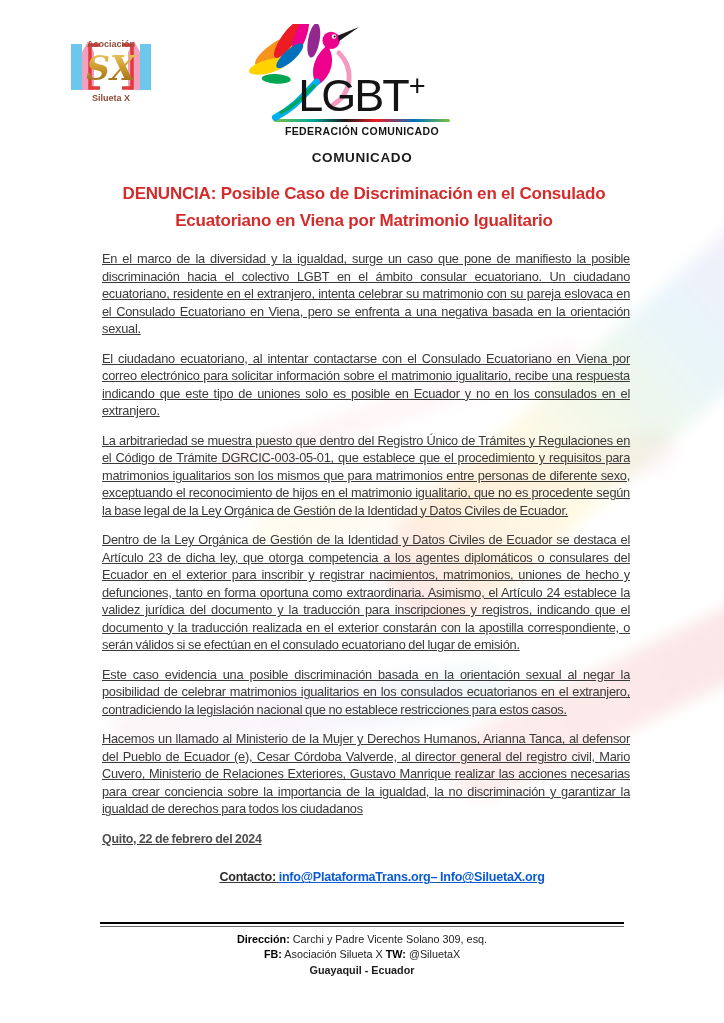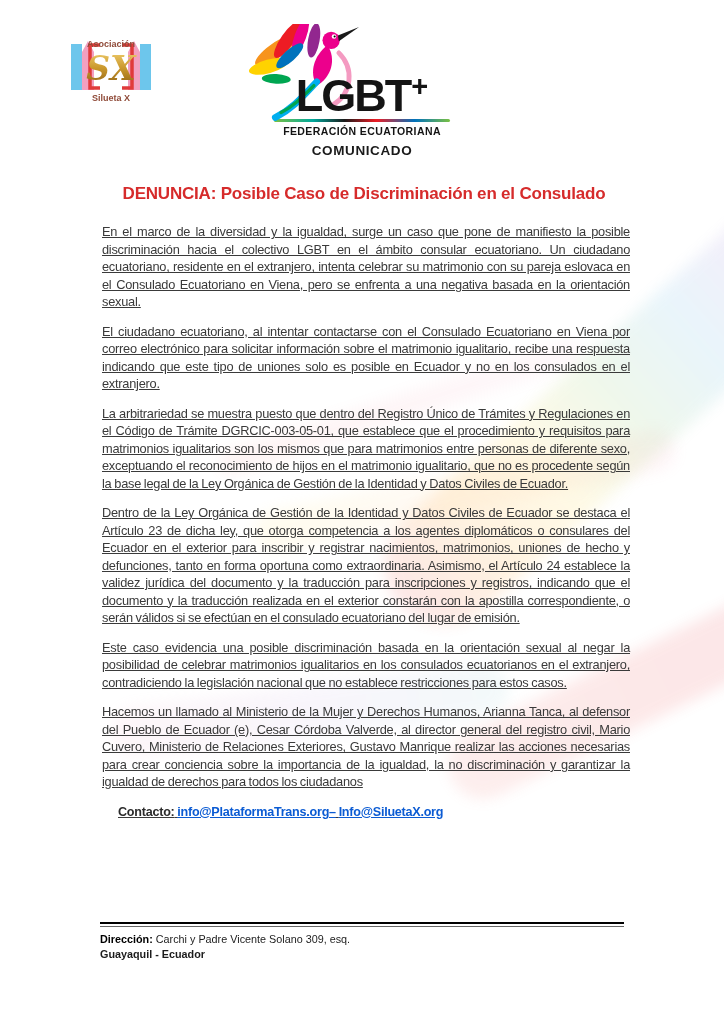--- a/index.html
+++ b/index.html
@@ -24,45 +24,45 @@
 
   
   .header{position:relative;height:168px;z-index:2;}
   .logo-sx{position:absolute;left:64px;top:28px;width:94px;text-align:center;}
   .logo-cpt{position:absolute;right:28px;top:36px;width:112px;text-align:center;}
   .cpt-caption{font-size:10.5px;margin-top:2px;font-weight:400;letter-spacing:.2px;}
   .logo-lgbt{position:absolute;left:50%;top:24px;transform:translateX(-50%);
              width:250px;text-align:center;}
   .bird{position:absolute;left:8px;top:0;width:128px;height:104px;}
   .brand{position:relative;margin-top:48px;font-size:45px;line-height:1;
-         font-weight:700;letter-spacing:-2px;color:#141414;}
+         font-weight:400;letter-spacing:-2px;color:#141414;}
   .brand .plus{font-size:29px;vertical-align:15px;letter-spacing:0;margin-left:1px;}
   .brand-underline{width:176px;height:3px;margin:1px auto 3px;border-radius:2px;
      background:linear-gradient(90deg,#7ac143 0%,#00a99d 22%,#1a1a1a 40%,#ed1c24 58%,#0072bc 80%,#7ac143 100%);}
   .org1{font-size:10.5px;font-weight:700;color:#141414;letter-spacing:.4px;}
   .org2{font-size:11.5px;font-weight:700;color:#141414;letter-spacing:1.6px;}
-  .kicker{font-size:13.5px;font-weight:700;color:#1a1a1a;margin-top:6px;letter-spacing:.6px;}
+  .kicker{font-size:13.5px;font-weight:700;color:#1a1a1a;margin-top:13px;letter-spacing:.6px;}
 
   
   .title{z-index:2;position:relative;margin:12px 95px 12px 99px;text-align:center;
          color:#d62b2b;font-size:17px;font-weight:700;line-height:1.6;letter-spacing:-.2px;}
 
   
   .content{z-index:2;position:relative;margin:16px 94px 0 102px;
            font-size:12.8px;line-height:17.5px;text-align:justify;
            letter-spacing:-.25px;word-spacing:-.5px;color:#3a3a3a;text-decoration:underline;}
   .content p{margin:0 0 12px 0;}
   .date{font-weight:700;color:#4f4f4f;font-size:12.4px;margin-top:13px;}
-  .contact{margin-top:12px;transform:translateX(16px);
+  .contact{margin-top:20px;text-align:center;transform:translateX(16px);
            font-weight:700;font-size:12.6px;color:#2b2b2b;line-height:1.5;}
   .link{color:#0b5bd3;text-decoration:underline;cursor:pointer;}
 
   
   .footer{position:absolute;left:100px;top:922px;width:524px;z-index:2;
-          font-size:10.8px;line-height:1.42;color:#1c1c1c;}
+          text-align:center;font-size:10.8px;line-height:1.42;color:#1c1c1c;}
   .footer-rule{height:2px;border-top:2px solid #000;border-bottom:1px solid #666;margin-bottom:5px;}
   .footer b{color:#000;}
 </style>
 </head>
 <body>
 
 <div class="page">
 
   <div>
     <div class="wm wm2"></div>
@@ -108,50 +108,58 @@
         <path d="M73,60 C58,76 48,88 30,97" stroke="#00aeef" stroke-width="7" fill="none" stroke-linecap="round"></path>
         <path d="M70,64 C56,78 48,86 36,92" stroke="#00a651" stroke-width="3.5" fill="none" stroke-linecap="round"></path>
         <path d="M96,30 C112,46 110,72 90,84" stroke="#f49ac1" stroke-width="5" fill="none" stroke-linecap="round"></path>
         <circle cx="88" cy="17" r="9" fill="#ec008c"></circle>
         <circle cx="91" cy="13" r="2.4" fill="#ffffff"></circle>
         <circle cx="91.6" cy="13" r="1.1" fill="#000000"></circle>
         <path d="M95,12 L117,3 L96,18 Z" fill="#1a1a1a"></path>
       </svg>
       <div class="brand"><span>LGBT</span><span class="plus">+</span></div>
       <div class="brand-underline"></div>
-      <div class="org1">FEDERACIÓN ECUATORIANA</div>
+      <div class="org1">FEDERACIÓN COMUNICADO</div>
       <div class="kicker">COMUNICADO</div>
     </div>
 
   </div>
 
   <div class="title">
     <div>DENUNCIA: Posible Caso de Discriminación en el Consulado</div>
+    <div>Ecuatoriano en Viena por Matrimonio Igualitario</div>
   </div>
 
   <div class="content">
     <p>En el marco de la diversidad y la igualdad, surge un caso que pone de manifiesto la posible discriminación hacia el colectivo LGBT en el ámbito consular ecuatoriano. Un ciudadano ecuatoriano, residente en el extranjero, intenta celebrar su matrimonio con su pareja eslovaca en el Consulado Ecuatoriano en Viena, pero se enfrenta a una negativa basada en la orientación sexual.</p>
     <p>El ciudadano ecuatoriano, al intentar contactarse con el Consulado Ecuatoriano en Viena por correo electrónico para solicitar información sobre el matrimonio igualitario, recibe una respuesta indicando que este tipo de uniones solo es posible en Ecuador y no en los consulados en el extranjero.</p>
     <p>La arbitrariedad se muestra puesto que dentro del Registro Único de Trámites y Regulaciones en el Código de Trámite DGRCIC-003-05-01, que establece que el procedimiento y requisitos para matrimonios igualitarios son los mismos que para matrimonios entre personas de diferente sexo, exceptuando el reconocimiento de hijos en el matrimonio igualitario, que no es procedente según la base legal de la Ley Orgánica de Gestión de la Identidad y Datos Civiles de Ecuador.</p>
     <p>Dentro de la Ley Orgánica de Gestión de la Identidad y Datos Civiles de Ecuador se destaca el Artículo 23 de dicha ley, que otorga competencia a los agentes diplomáticos o consulares del Ecuador en el exterior para inscribir y registrar nacimientos, matrimonios, uniones de hecho y defunciones, tanto en forma oportuna como extraordinaria. Asimismo, el Artículo 24 establece la validez jurídica del documento y la traducción para inscripciones y registros, indicando que el documento y la traducción realizada en el exterior constarán con la apostilla correspondiente, o serán válidos si se efectúan en el consulado ecuatoriano del lugar de emisión.</p>
     <p>Este caso evidencia una posible discriminación basada en la orientación sexual al negar la posibilidad de celebrar matrimonios igualitarios en los consulados ecuatorianos en el extranjero, contradiciendo la legislación nacional que no establece restricciones para estos casos.</p>
     <p>Hacemos un llamado al Ministerio de la Mujer y Derechos Humanos, Arianna Tanca, al defensor del Pueblo de Ecuador (e), Cesar Córdoba Valverde, al director general del registro civil, Mario Cuvero, Ministerio de Relaciones Exteriores, Gustavo Manrique realizar las acciones necesarias para crear conciencia sobre la importancia de la igualdad, la no discriminación y garantizar la igualdad de derechos para todos los ciudadanos</p>
 
+    <div class="date">Quito, 22 de febrero del 2024</div>
 
     <div class="contact">
       <div>
         <span>Contacto:</span>
         <a class="link">info@PlataformaTrans.org</a><span class="link">–</span>
         <a class="link">Info@SiluetaX.org</a>
       </div>
     </div>
   </div>
 
   <div class="footer">
     <div class="footer-rule"></div>
     <div>
       <b>Dirección:</b>
       <span>Carchi y Padre Vicente Solano 309, esq.</span>
     </div>
+    <div>
+      <b>FB:</b>
+      <span>Asociación Silueta X</span>
+      <b>TW:</b>
+      <span>@SiluetaX</span>
+    </div>
     <div style="font-weight:700">Guayaquil - Ecuador</div>
   </div>
 
 </div>
 
 </body></html>

